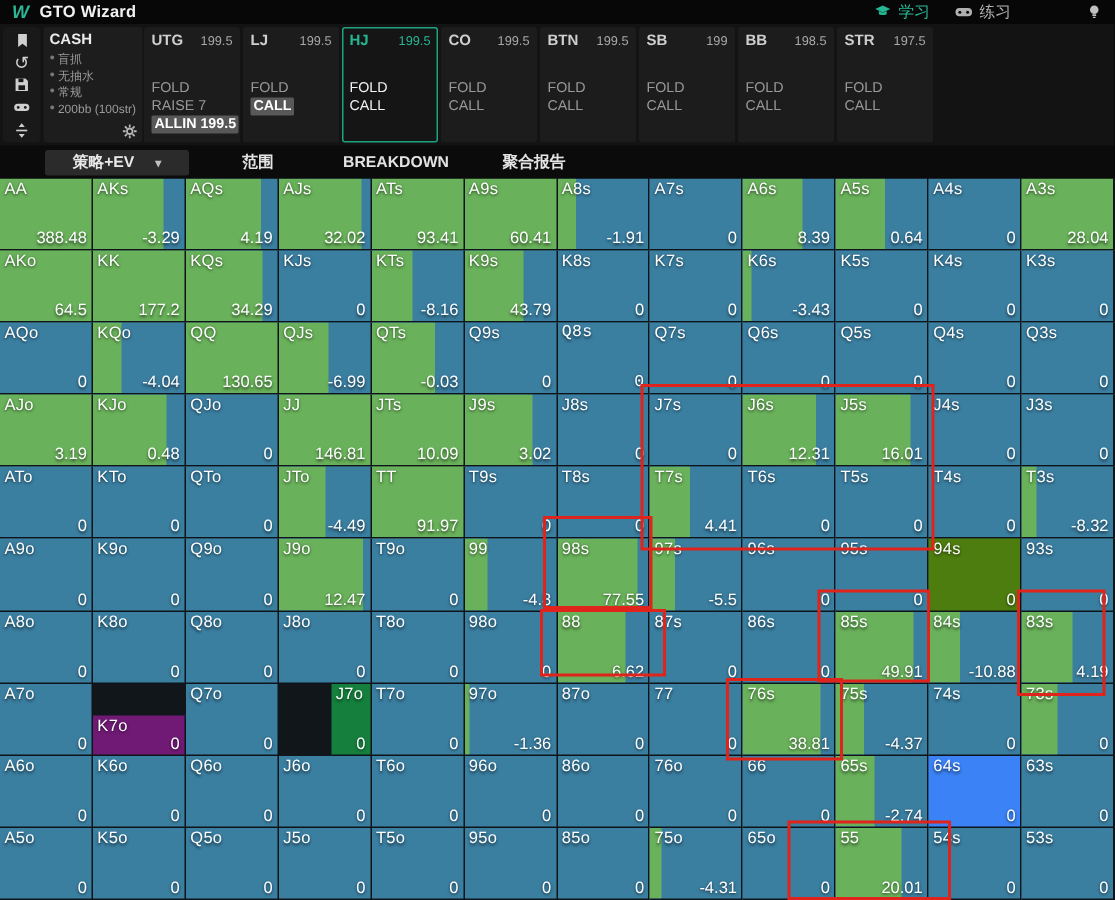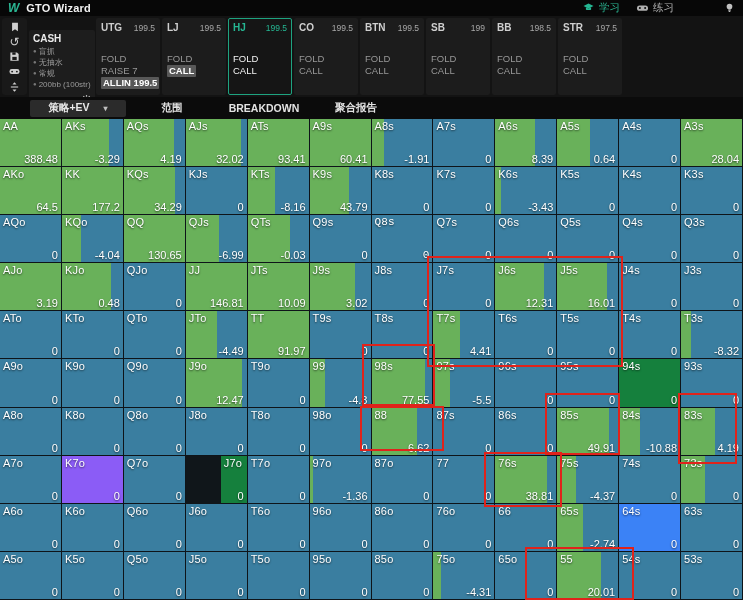--- a/index.html
+++ b/index.html
@@ -15,21 +15,21 @@
            background:none;border:none;padding:0;cursor:pointer;font-family:inherit}
   .navitem.teal{color:#2bb793}
   .bulbbtn{background:none;border:none;padding:0;margin-left:34px;cursor:pointer;display:flex}
   
   .configrow{position:absolute;left:0;top:16px;width:100%;height:81px;background:#131313}
   .sicons{position:absolute;left:2px;top:2px;width:25px;height:77px;background:#191919;
           border-radius:3px;display:flex;flex-direction:column;justify-content:space-between;
           align-items:center;padding:2px 0;box-sizing:border-box}
   .sicon{width:15px;height:13px;display:flex;align-items:center;justify-content:center;
          color:#cfcfcf;font-size:12px;line-height:1;cursor:pointer}
-  .cashp{position:absolute;left:29px;top:14px;width:66px;height:77px;background:#1d1d1d;
+  .cashp{position:absolute;left:29px;top:2px;width:66px;height:77px;background:#1d1d1d;
          border-radius:2px;padding:3px 4px;box-sizing:border-box}
   .cashtitle{color:#ececec;font-size:10px;font-weight:bold;margin-bottom:2px}
   .cashitem{color:#9b9b9b;font-size:8px;line-height:11px;white-space:nowrap;
             display:flex;align-items:center;gap:2px}
   .cashitem .bdot{font-size:6px;color:#787878}
   .gearbtn{position:absolute;right:3px;bottom:2px;background:none;border:none;padding:0;cursor:pointer;display:flex}
   .positions{position:absolute;left:96px;top:2px;display:flex;gap:2px}
   .ppanel{width:64px;height:77px;background:#1c1c1c;border-radius:2px;padding:3px 4px;
           box-sizing:border-box;border:1px solid transparent;cursor:pointer}
   .ppanel.sel{background:#151515;border:1px solid #1ea380}
@@ -538,21 +538,21 @@
         <span class="vlabel">-5.5</span>
       </div>
       <div class="cell" style="background: rgb(58, 126, 160);">
         <span class="hlabel">96s</span>
         <span class="vlabel">0</span>
       </div>
       <div class="cell" style="background: rgb(58, 126, 160);">
         <span class="hlabel">95s</span>
         <span class="vlabel">0</span>
       </div>
-      <div class="cell" style="background: #15803d;">
+      <div class="cell" style="background: #4d7c0f;">
         <span class="hlabel">94s</span>
         <span class="vlabel">0</span>
       </div>
       <div class="cell" style="background: rgb(58, 126, 160);">
         <span class="hlabel">93s</span>
         <span class="vlabel">0</span>
       </div>
       <div class="cell" style="background: rgb(58, 126, 160);">
         <span class="hlabel">A8o</span>
         <span class="vlabel">0</span>
@@ -602,21 +602,21 @@
       </div>
       <div class="cell" style="background: rgb(58, 126, 160);">
         <div class="bar" style="width: 55%; background: rgb(105, 177, 90);"></div>
         <span class="hlabel">83s</span>
         <span class="vlabel">4.19</span>
       </div>
       <div class="cell" style="background: rgb(58, 126, 160);">
         <span class="hlabel">A7o</span>
         <span class="vlabel">0</span>
       </div>
-      <div class="cell" style="background: #8b5cf6;">
+      <div class="cell" style="background: #701a75; margin-top: 21px;">
         <span class="hlabel">K7o</span>
         <span class="vlabel">0</span>
       </div>
       <div class="cell" style="background: rgb(58, 126, 160);">
         <span class="hlabel">Q7o</span>
         <span class="vlabel">0</span>
       </div>
       <div class="cell" style="background: #15803d; margin-left: 35px;">
         <span class="hlabel">J7o</span>
         <span class="vlabel">0</span>

